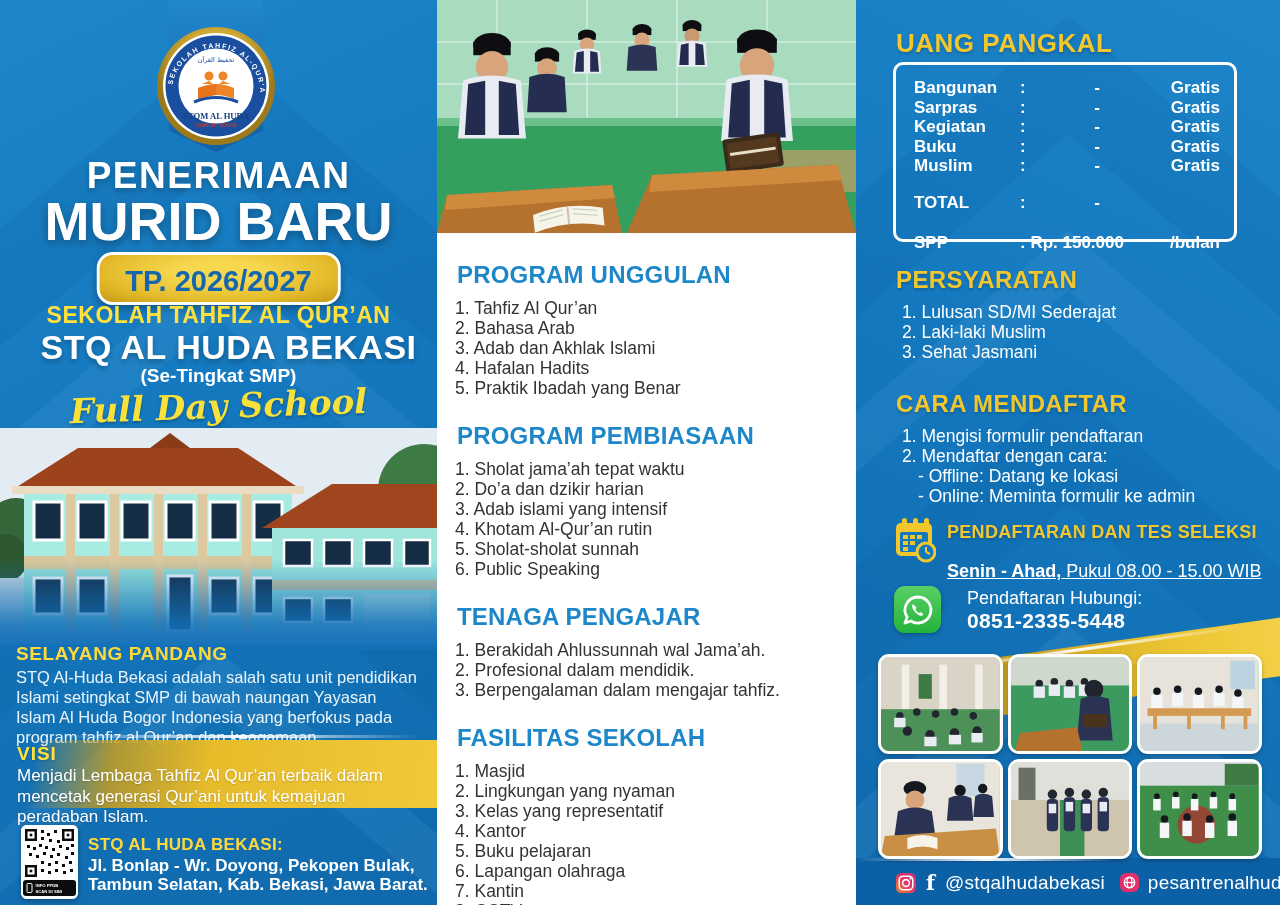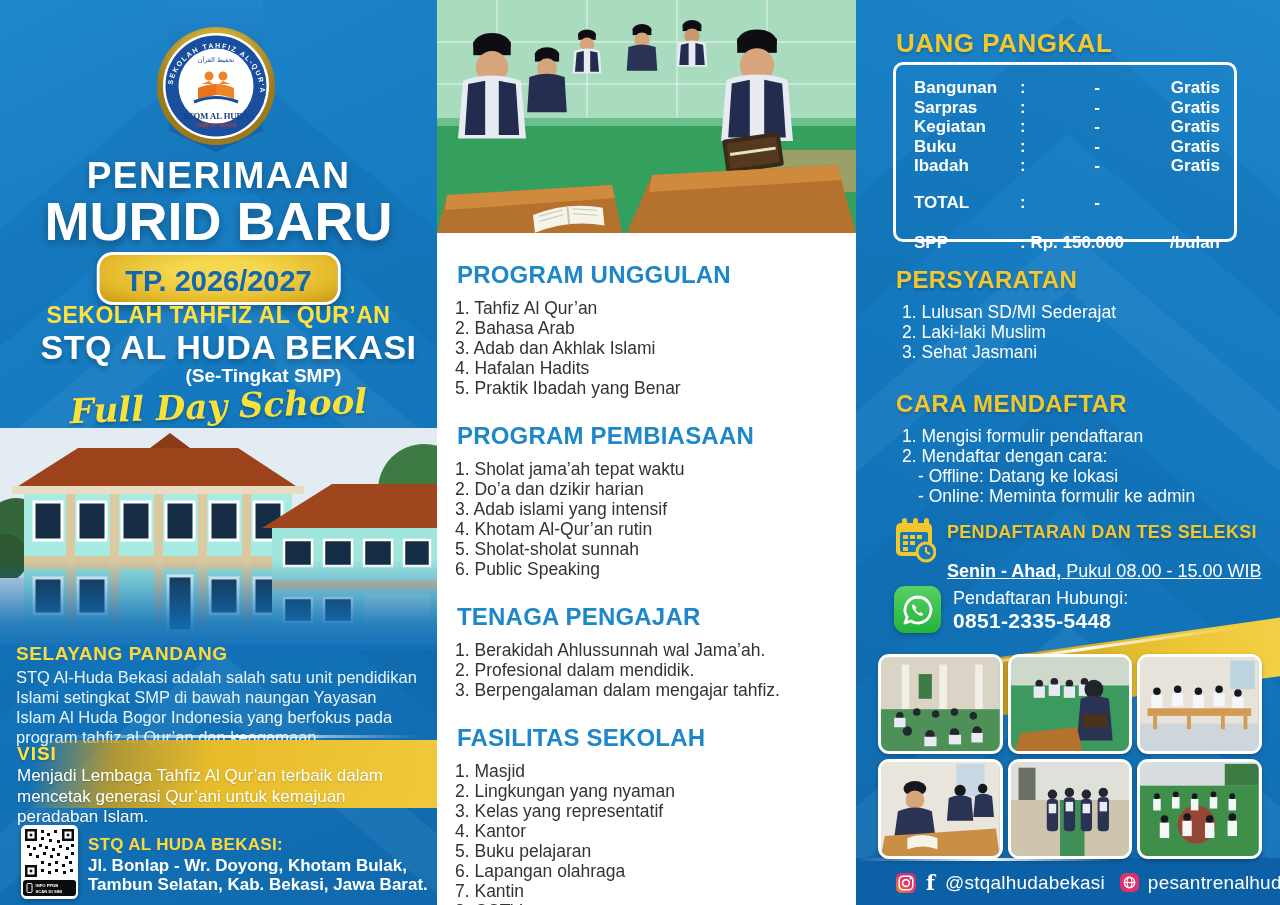--- a/index.html
+++ b/index.html
@@ -22,21 +22,21 @@
     font-size:37px;font-weight:bold;letter-spacing:1.5px;text-shadow:0 3px 6px rgba(0,0,0,.25);}
   .big-title2{left:0;top:190px;width:437px;text-align:center;color:#fff;
     font-size:54px;font-weight:bold;letter-spacing:0px;text-shadow:0 4px 8px rgba(0,0,0,.3);}
   .badge{left:50%;top:252px;transform:translateX(-50%);
     background:radial-gradient(ellipse at 50% 35%,#f6d84e 25%,#e3b92a 70%,#c59a16 100%);
     border:3px solid #fff;border-radius:16px;padding:10px 26px 4px 26px;
     color:#1566AF;font-size:29px;font-weight:bold;white-space:nowrap;
     box-shadow:0 4px 8px rgba(0,0,0,.3);}
   .sub1{left:0;top:302px;width:437px;text-align:center;color:#FFE03C;font-size:23px;font-weight:bold;letter-spacing:.5px;}
   .sub2{left:0;top:328px;width:457px;text-align:center;color:#fff;font-size:34px;font-weight:bold;letter-spacing:.5px;text-shadow:0 3px 5px rgba(0,0,0,.25);}
-  .sub3{left:0;top:365px;width:437px;text-align:center;color:#fff;font-size:19px;font-weight:bold;padding-left:45px;}
+  .sub3{left:0;top:365px;width:437px;text-align:center;color:#fff;font-size:19px;font-weight:bold;}
   .tagline{left:0;top:386px;width:437px;text-align:center;color:#F8E13B;
     font-family:"DejaVu Serif",serif;font-style:italic;font-weight:bold;font-size:34px;
     transform:rotate(-2deg);text-shadow:0 2px 3px rgba(0,0,0,.25);}
   .building{left:0;top:428px;width:437px;height:217px;}
   .building-fade{left:0;top:560px;width:437px;height:90px;
     background:linear-gradient(180deg,rgba(20,118,190,0) 0%,rgba(18,112,184,.85) 70%,#1270B8 100%);}
   .sel-head{left:16px;top:643px;color:#FFD83B;font-size:19px;font-weight:bold;letter-spacing:.6px;}
   .sel-body{left:16px;top:667px;width:402px;color:#EAF4FB;font-size:16.5px;line-height:20px;}
   .streak{height:3px;background:linear-gradient(90deg,rgba(255,255,255,0),rgba(255,255,255,.95),rgba(255,255,255,0));border-radius:2px;}
   .streak-visi{left:60px;top:735px;width:360px;}
@@ -68,21 +68,21 @@
   .spprow .unit{text-align:right;}
   .rblock{color:#fff;}
   .r-head{color:#F2C72E;font-size:24px;font-weight:bold;letter-spacing:.4px;margin:0 0 8px 0;text-shadow:0 2px 3px rgba(0,0,0,.2);}
   .ritem{font-size:17.5px;line-height:20px;padding-left:6px;}
   .rsub{font-size:17.5px;line-height:20px;padding-left:22px;}
   .blk-persyaratan{left:40px;top:266px;width:370px;}
   .blk-cara{left:40px;top:390px;width:380px;}
   .selrow{left:38px;top:518px;width:380px;display:flex;gap:11px;align-items:flex-start;}
   .sel-title{color:#F2C72E;font-size:18px;font-weight:bold;letter-spacing:.3px;padding-top:4px;text-shadow:0 2px 3px rgba(0,0,0,.2);}
   .sel-line{color:#fff;font-size:18px;margin-top:18px;text-decoration:underline;}
-  .warow{left:38px;top:586px;display:flex;gap:12px;align-items:center;}
+  .warow{left:38px;top:586px;display:flex;gap:26px;align-items:center;}
   .wa-icon{width:47px;height:47px;border-radius:11px;background:linear-gradient(180deg,#58D066,#23B33A);
     display:flex;align-items:center;justify-content:center;box-shadow:0 2px 4px rgba(0,0,0,.25);}
   .wa-label{color:#fff;font-size:18px;line-height:22px;}
   .wa-phone{color:#fff;font-size:21px;font-weight:bold;letter-spacing:.3px;}
   .gold-stripe{left:130px;top:636px;width:330px;height:58px;transform:rotate(-8deg);
     background:linear-gradient(90deg,#C79D1E,#EDC634 60%,#F4D34B);z-index:1;}
   .streak-right{left:60px;top:648px;width:330px;transform:rotate(-8deg);z-index:1;}
   .pgrid{left:22px;top:654px;width:384px;display:grid;grid-template-columns:repeat(3,1fr);gap:5px;z-index:2;}
   .pcell{height:100px;border:3px solid #fff;border-radius:11px;overflow:hidden;box-sizing:border-box;background:#9db;box-shadow:0 2px 4px rgba(0,0,0,.25);}
   .pcell svg{display:block;width:100%;height:100%;}
@@ -259,21 +259,21 @@
             <rect x="45.7" y="8.7" width="2.6" height="2.6"></rect>
             <rect x="8.7" y="44.7" width="2.6" height="2.6"></rect>
         </g>
         <rect x="2" y="55" width="53" height="16" rx="3" fill="#0C0C0C"></rect>
         <rect x="6" y="58.5" width="5" height="9" rx="1" fill="none" stroke="#ffffff" stroke-width="1"></rect>
         <text x="14.5" y="61.8" font-size="4.2" font-weight="bold" fill="#ffffff" font-family="Liberation Sans,sans-serif">INFO PPDB</text>
         <text x="14.5" y="67.5" font-size="4.2" font-weight="bold" fill="#ffffff" font-family="Liberation Sans,sans-serif">SCAN DI SINI</text>
       </svg>
     </div>
     <div class="abs addr-head">STQ AL HUDA BEKASI:</div>
-    <div class="abs addr-line1">Jl. Bonlap - Wr. Doyong, Khotam Bulak,</div>
+    <div class="abs addr-line1">Jl. Bonlap - Wr. Doyong, Pekopen Bulak,</div>
     <div class="abs addr-line2">Tambun Selatan, Kab. Bekasi,  Jawa Barat.</div>
   </section>
 
   <section class="panel panel-middle">
     <div class="mid-photo">
       <svg viewBox="0 0 419 233" width="419" height="233" preserveAspectRatio="none">
         <rect x="0" y="0" width="419" height="130" fill="#A9DCBE"></rect>
         <g stroke="rgba(255,255,255,.45)" stroke-width="1.5">
           <line x1="0" y1="42" x2="419" y2="42"></line>
             <line x1="0" y1="84" x2="419" y2="84"></line>
@@ -424,21 +424,21 @@
         <span class="amt">-</span>
         <span class="val">Gratis</span>
       </div>
       <div class="urow">
         <span>Buku</span>
         <span>:</span>
         <span class="amt">-</span>
         <span class="val">Gratis</span>
       </div>
       <div class="urow">
-        <span>Ibadah</span>
+        <span>Muslim</span>
         <span>:</span>
         <span class="amt">-</span>
         <span class="val">Gratis</span>
       </div>
       <div class="urow urow-total">
         <span>TOTAL</span>
         <span>:</span>
         <span class="amt">-</span>
         <span class="val"></span>
       </div>

